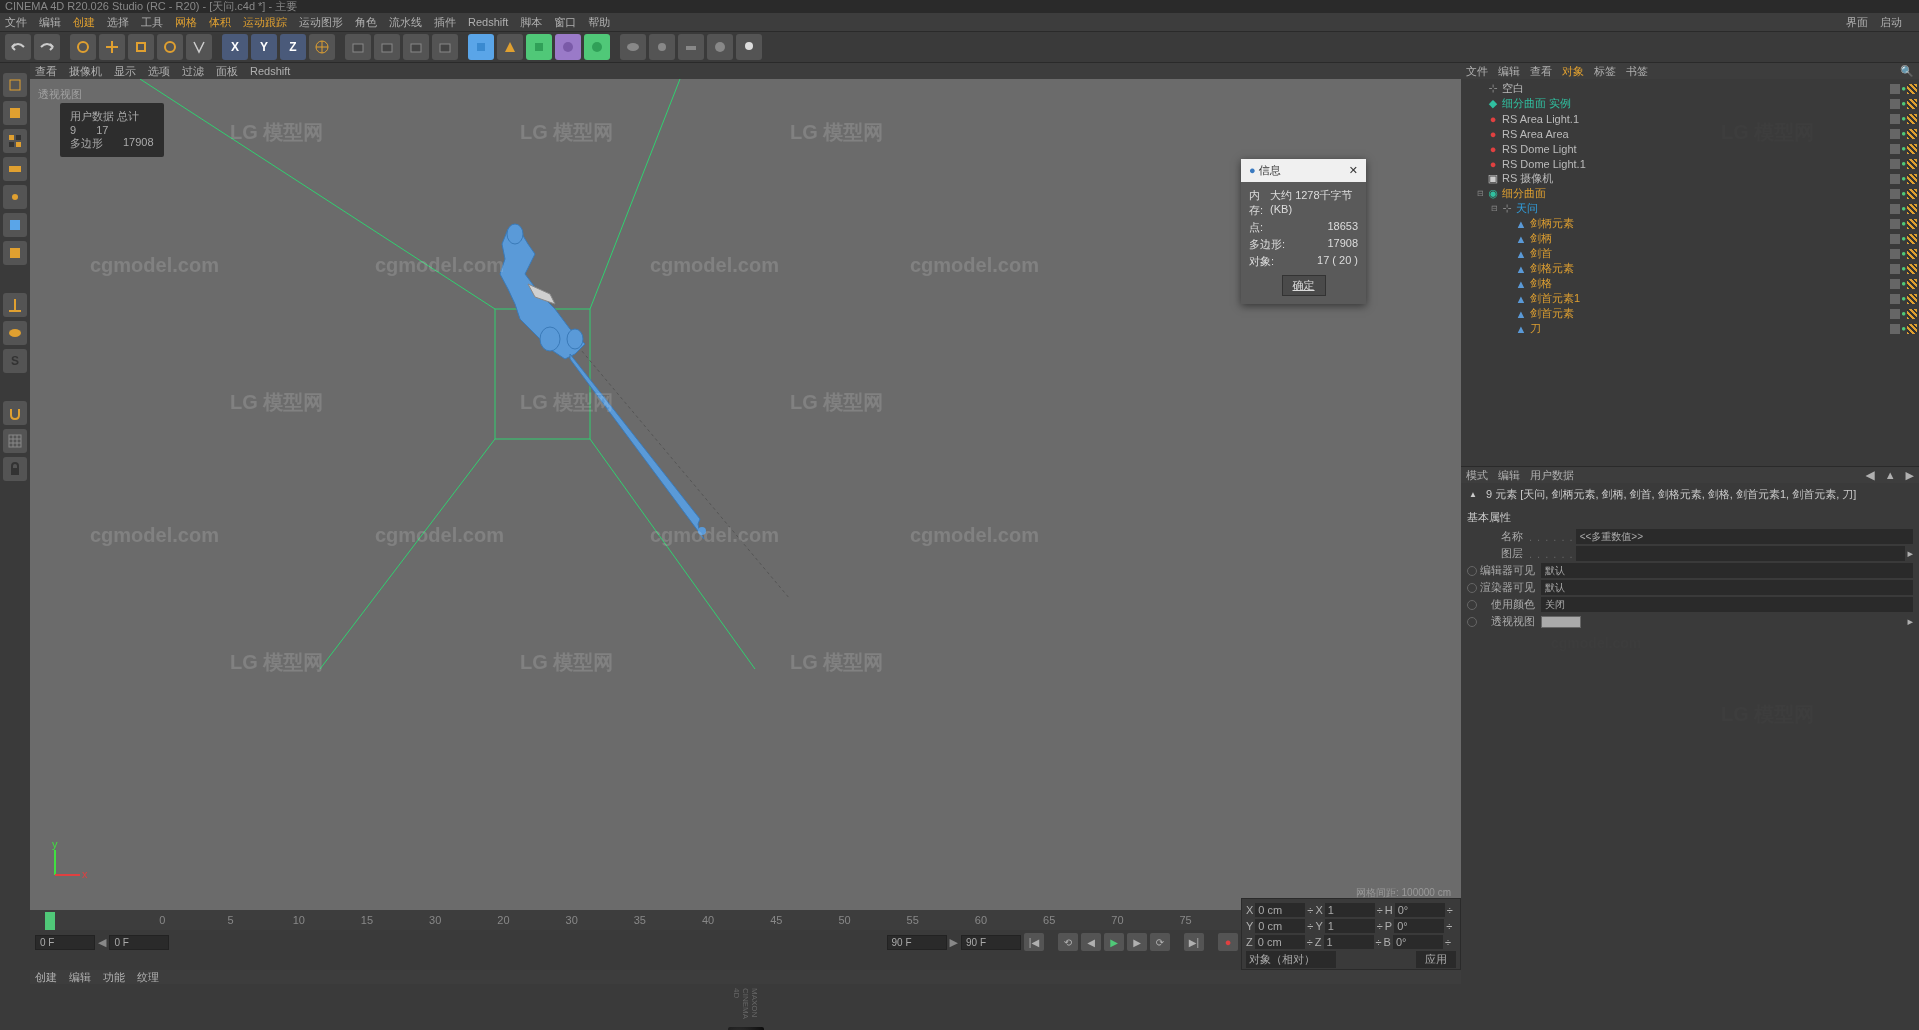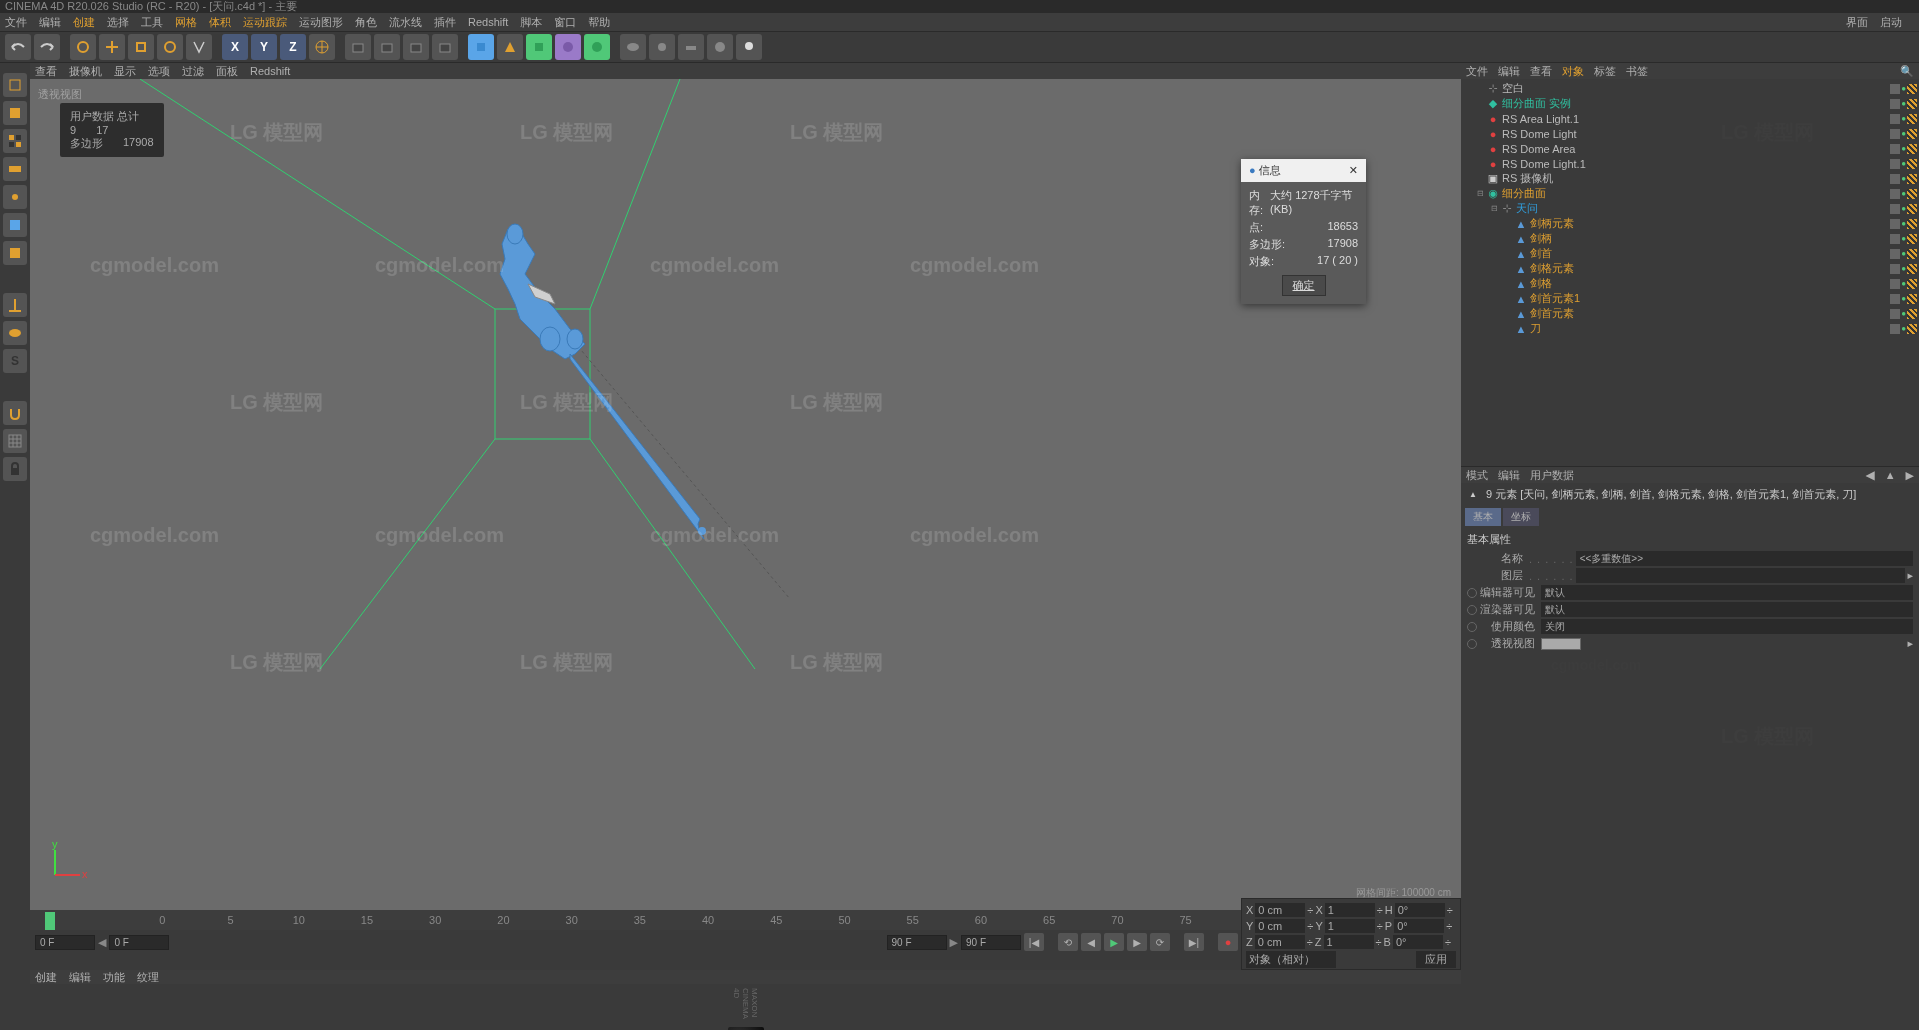--- a/index.html
+++ b/index.html
@@ -603,34 +603,34 @@
       <span style="color:#50c878;font-size:8px">●</span>
       <span class="h-tag" style="background:repeating-linear-gradient(45deg,#e0a030,#e0a030 2px,#333 2px,#333 4px)"></span>
     </span>
   </div>
         <div class="h-row">
     <span class="h-indent" style="width:14px"></span>
     <span style="width:10px;color:#888;font-size:8px"></span>
     <span class="h-icon">
             <span style="color:#e04040">●</span>
           </span>
+    <span class="h-name" style="color:#bbb">RS Area Area</span>
+    <span class="h-tags">
+      <span class="h-tag" style="background:#666"></span>
+      <span style="color:#50c878;font-size:8px">●</span>
+      <span class="h-tag" style="background:repeating-linear-gradient(45deg,#e0a030,#e0a030 2px,#333 2px,#333 4px)"></span>
+    </span>
+  </div>
+        <div class="h-row">
+    <span class="h-indent" style="width:14px"></span>
+    <span style="width:10px;color:#888;font-size:8px"></span>
+    <span class="h-icon">
+            <span style="color:#e04040">●</span>
+          </span>
     <span class="h-name" style="color:#bbb">RS Dome Light</span>
-    <span class="h-tags">
-      <span class="h-tag" style="background:#666"></span>
-      <span style="color:#50c878;font-size:8px">●</span>
-      <span class="h-tag" style="background:repeating-linear-gradient(45deg,#e0a030,#e0a030 2px,#333 2px,#333 4px)"></span>
-    </span>
-  </div>
-        <div class="h-row">
-    <span class="h-indent" style="width:14px"></span>
-    <span style="width:10px;color:#888;font-size:8px"></span>
-    <span class="h-icon">
-            <span style="color:#e04040">●</span>
-          </span>
-    <span class="h-name" style="color:#bbb">RS Dome Area</span>
     <span class="h-tags">
       <span class="h-tag" style="background:#666"></span>
       <span style="color:#50c878;font-size:8px">●</span>
       <span class="h-tag" style="background:repeating-linear-gradient(45deg,#e0a030,#e0a030 2px,#333 2px,#333 4px)"></span>
     </span>
   </div>
         <div class="h-row">
     <span class="h-indent" style="width:14px"></span>
     <span style="width:10px;color:#888;font-size:8px"></span>
     <span class="h-icon">
@@ -795,24 +795,20 @@
         <span>模式</span>
         <span>编辑</span>
         <span>用户数据</span>
         <span style="margin-left:auto;font-size:12px">◀</span>
         <span>▲</span>
         <span>▶</span>
       </div>
       <div class="attr-header">
         <span class="h-icon">▲</span>
         <span>9 元素 [天问, 剑柄元素, 剑柄, 剑首, 剑格元素, 剑格, 剑首元素1, 剑首元素, 刀]</span>
-      </div>
-      <div class="attr-sub-tabs">
-        <span class="attr-sub-tab" style="background:#5a6a8a">基本</span>
-        <span class="attr-sub-tab">坐标</span>
       </div>
       <div class="attr-section">
         <div class="attr-title">基本属性</div>
         <div class="attr-row">
           <span class="attr-label">名称</span>
           <span class="attr-dots">. . . . . .</span>
           <input class="attr-input" value="&lt;&lt;多重数值&gt;&gt;" style="">
         </div>
         <div class="attr-row">
           <span class="attr-label">图层</span>

